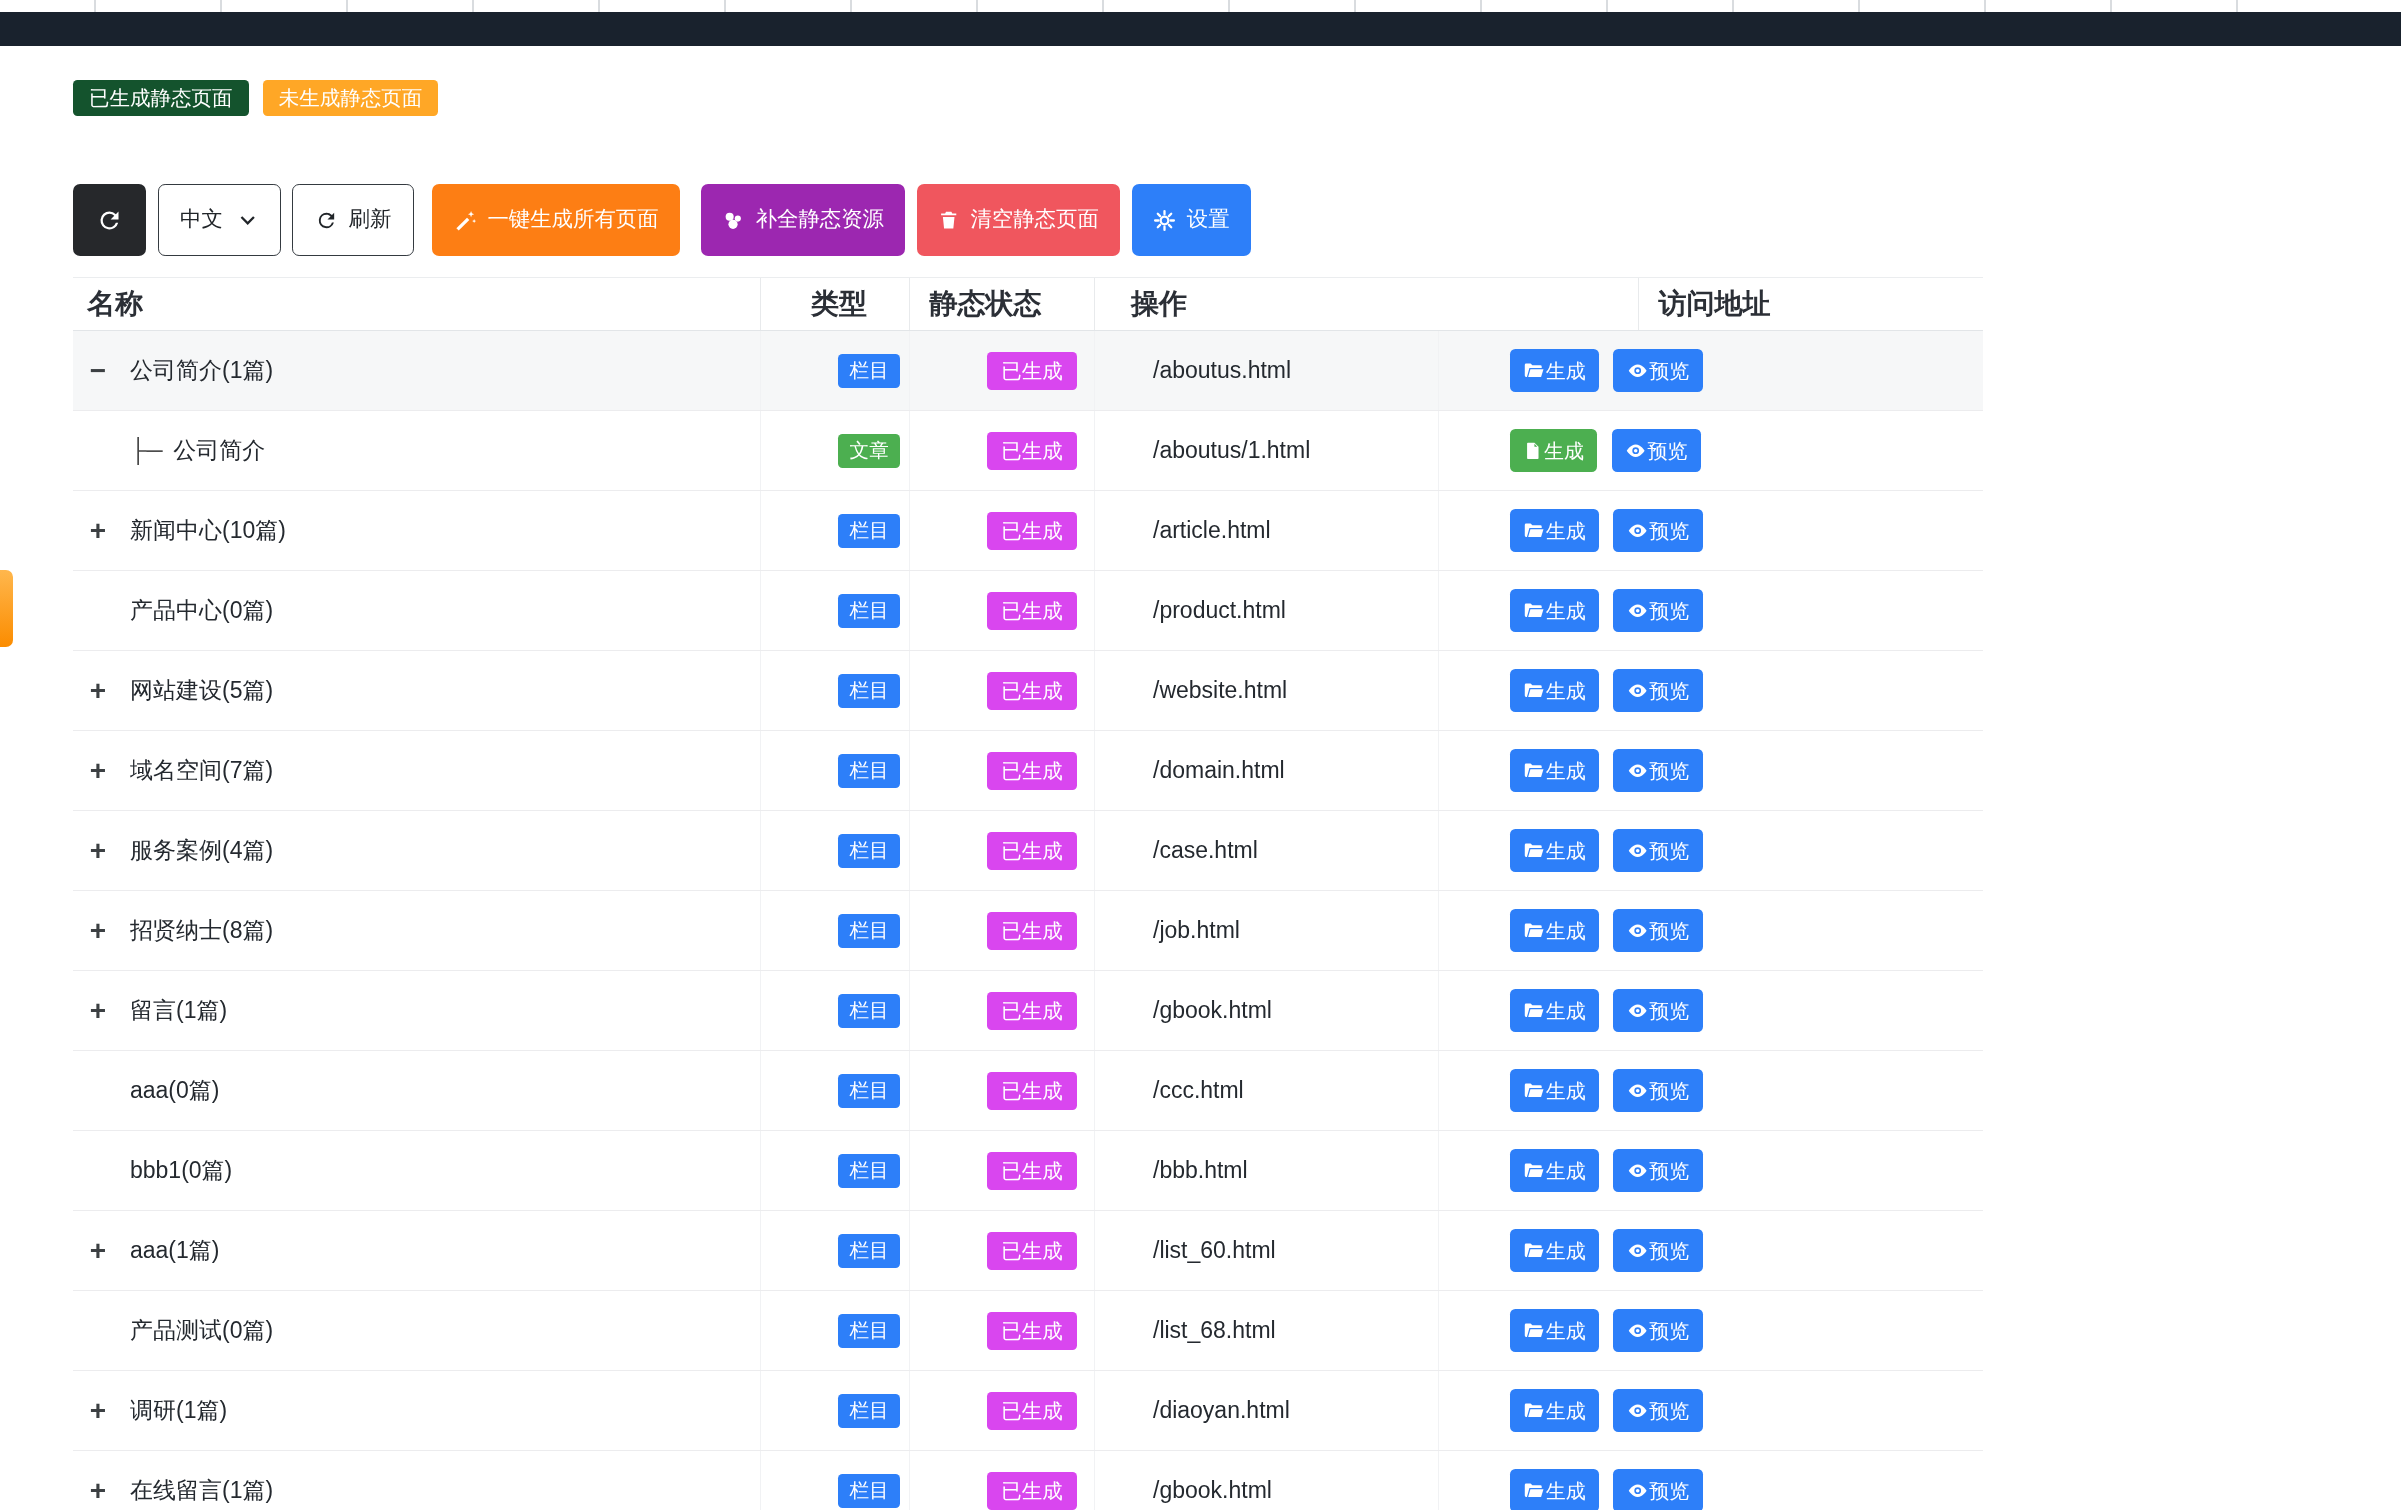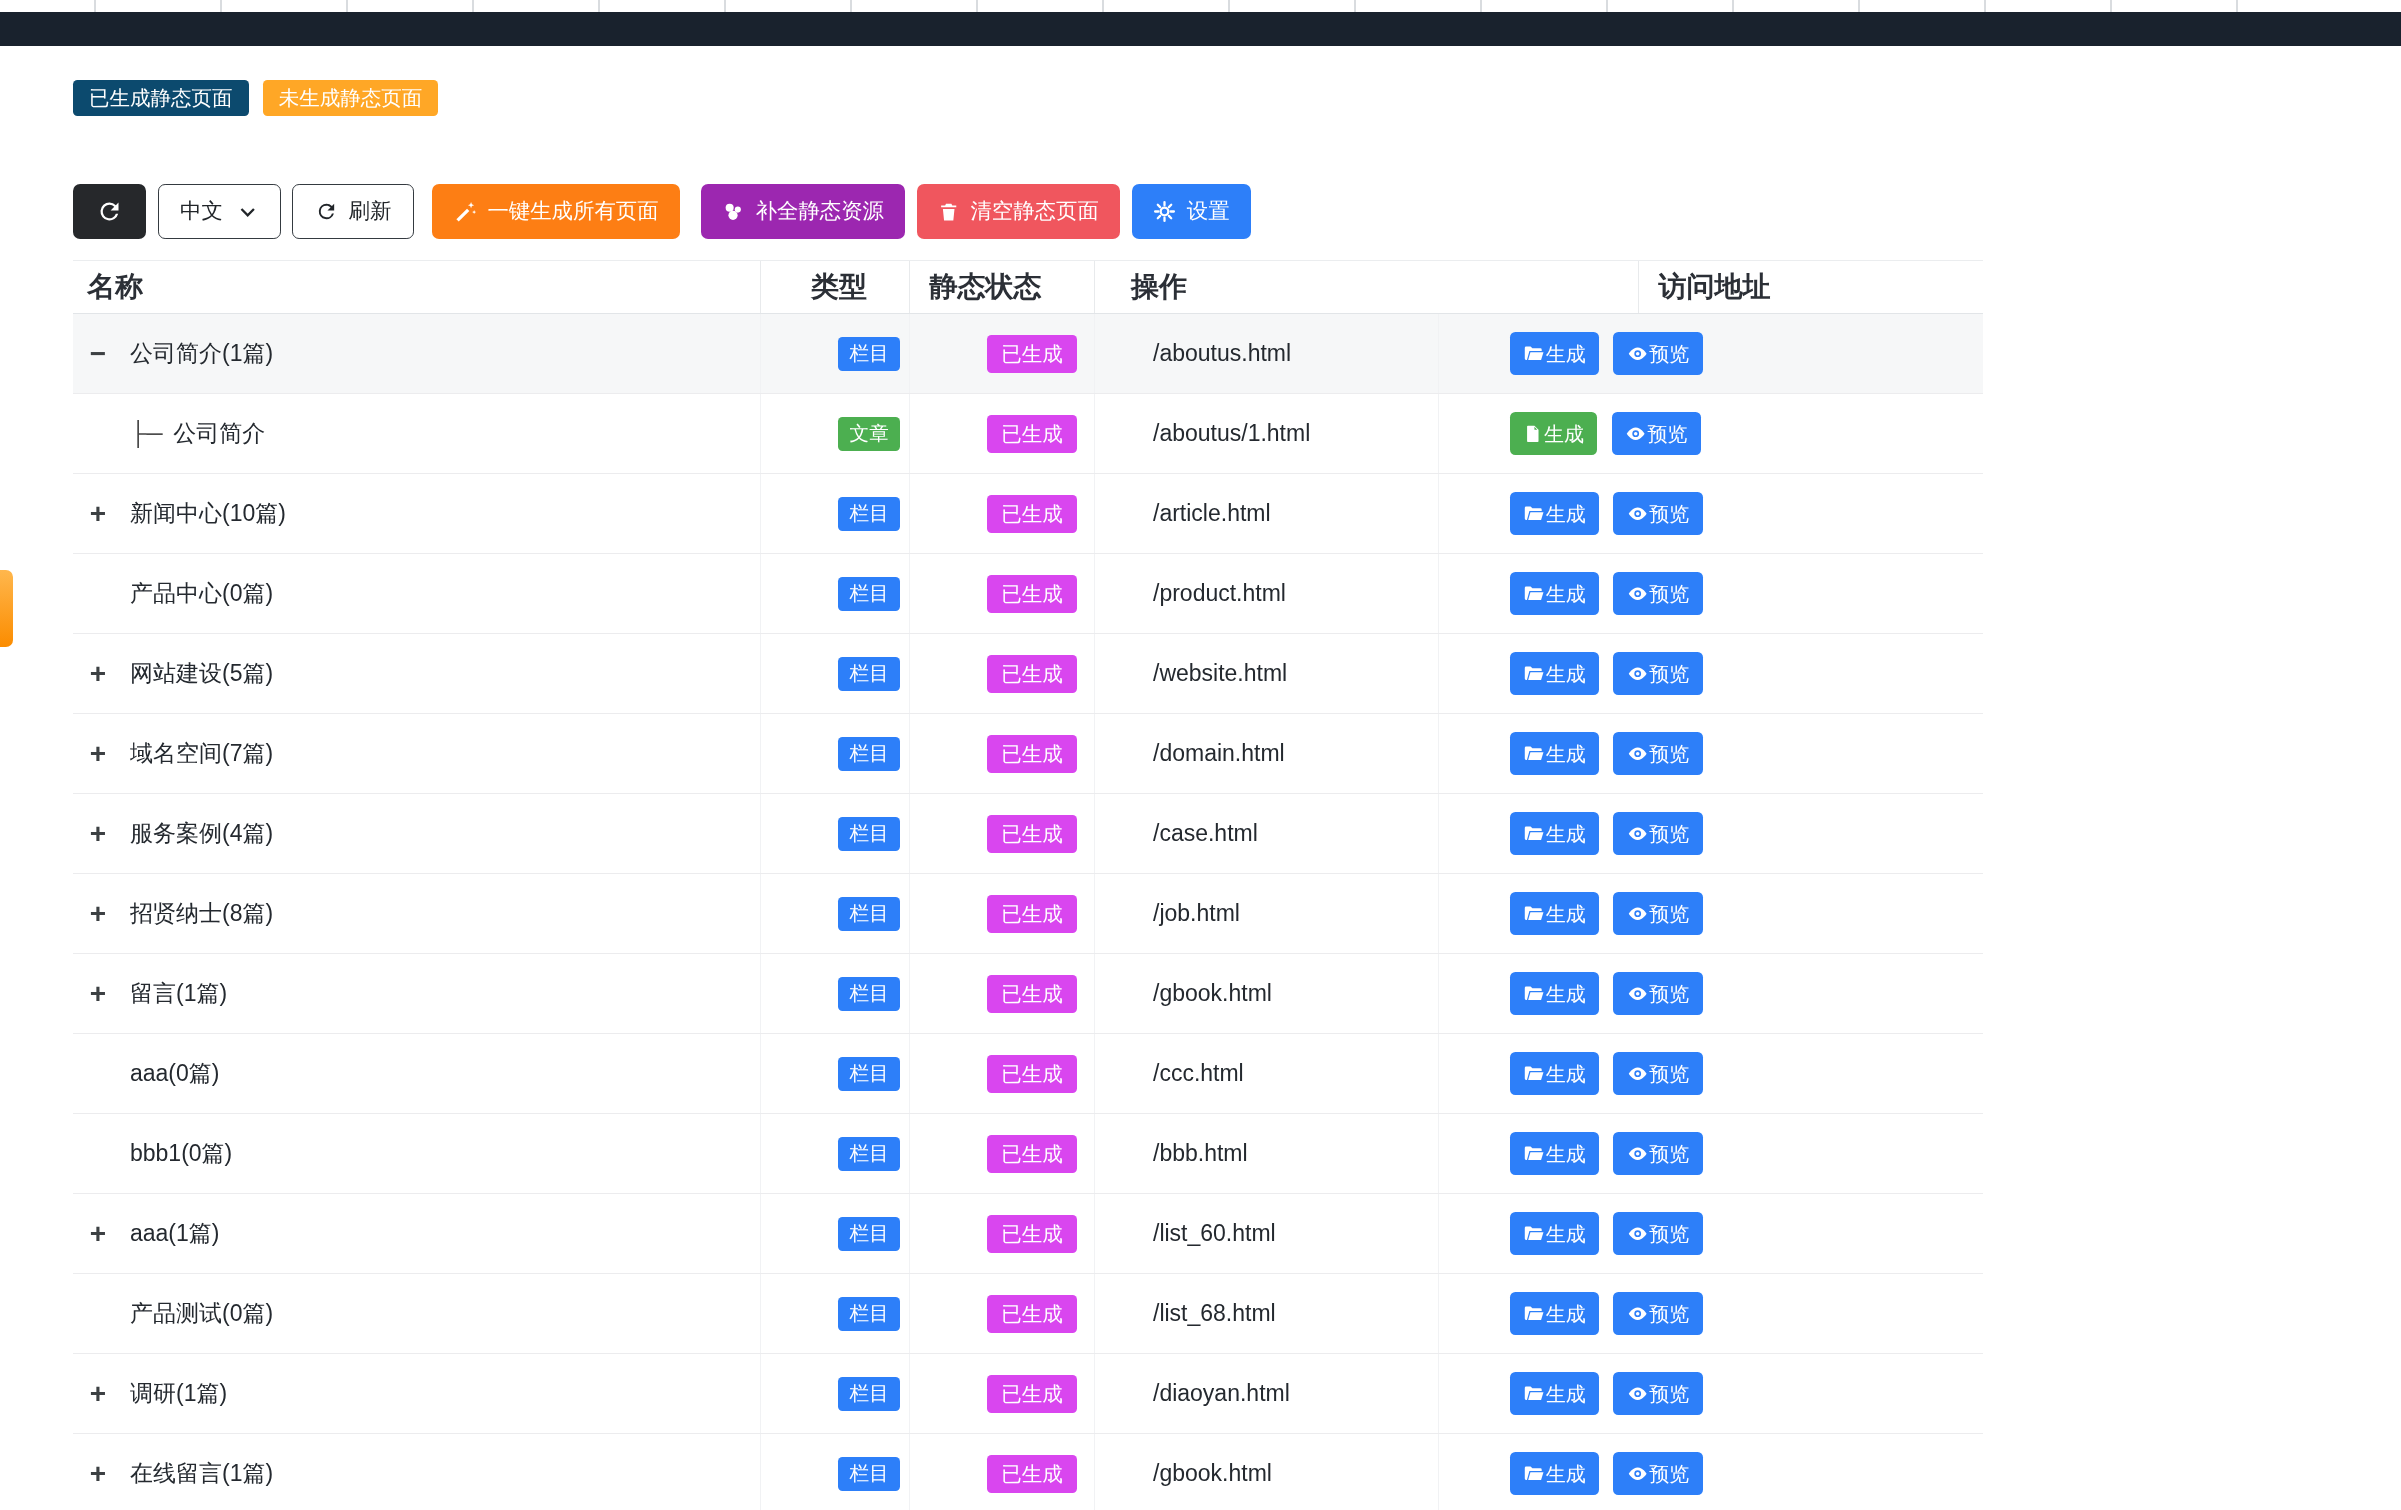--- a/index.html
+++ b/index.html
@@ -17,27 +17,27 @@
     position:absolute; left:94px; top:0; width:2166px; height:11.6px;
     background:repeating-linear-gradient(to right,#d9dcdf 0 1.8px,transparent 1.8px 126px);
   }
   .top-bar { height:34px; background:#19222d; }
 
   .content { padding-left:73px; }
 
   
   .legend { margin-top:34px; display:flex; gap:14.3px; }
   .legend-badge { color:#fff; font-size:20.5px; line-height:1; padding:8px 16px; border-radius:4.5px; }
-  .bg-green { background:#0c4a6e;text-align:right; }
+  .bg-green { background:#14532d;text-align:right; }
   .bg-amber { background:#ffa726; }
 
   
   .toolbar { margin-top:68px; display:flex; align-items:center; gap:11.6px; }
   .btn {
-    height:55px; display:inline-flex; align-items:center; justify-content:center;
+    height:72px; display:inline-flex; align-items:center; justify-content:center;
     gap:10.7px; padding:0 21.4px; border-radius:7.1px; border:none;
     font-size:21.4px; color:#fff; cursor:pointer; line-height:1; white-space:nowrap;
   }
   .btn .ic { display:inline-flex; align-items:center; }
   .btn-dark   { background:#26282b; width:73px; padding:0; }
   .btn-outline{ background:#fff; border:1.8px solid #343a40; color:#212529; }
   .btn-orange { background:#fd7e14; margin-left:7.1px; }
   .btn-purple { background:#9c27b0; margin-left:9px; }
   .btn-red    { background:#f0565e; }
   .btn-blue   { background:#2d7ff9; }

